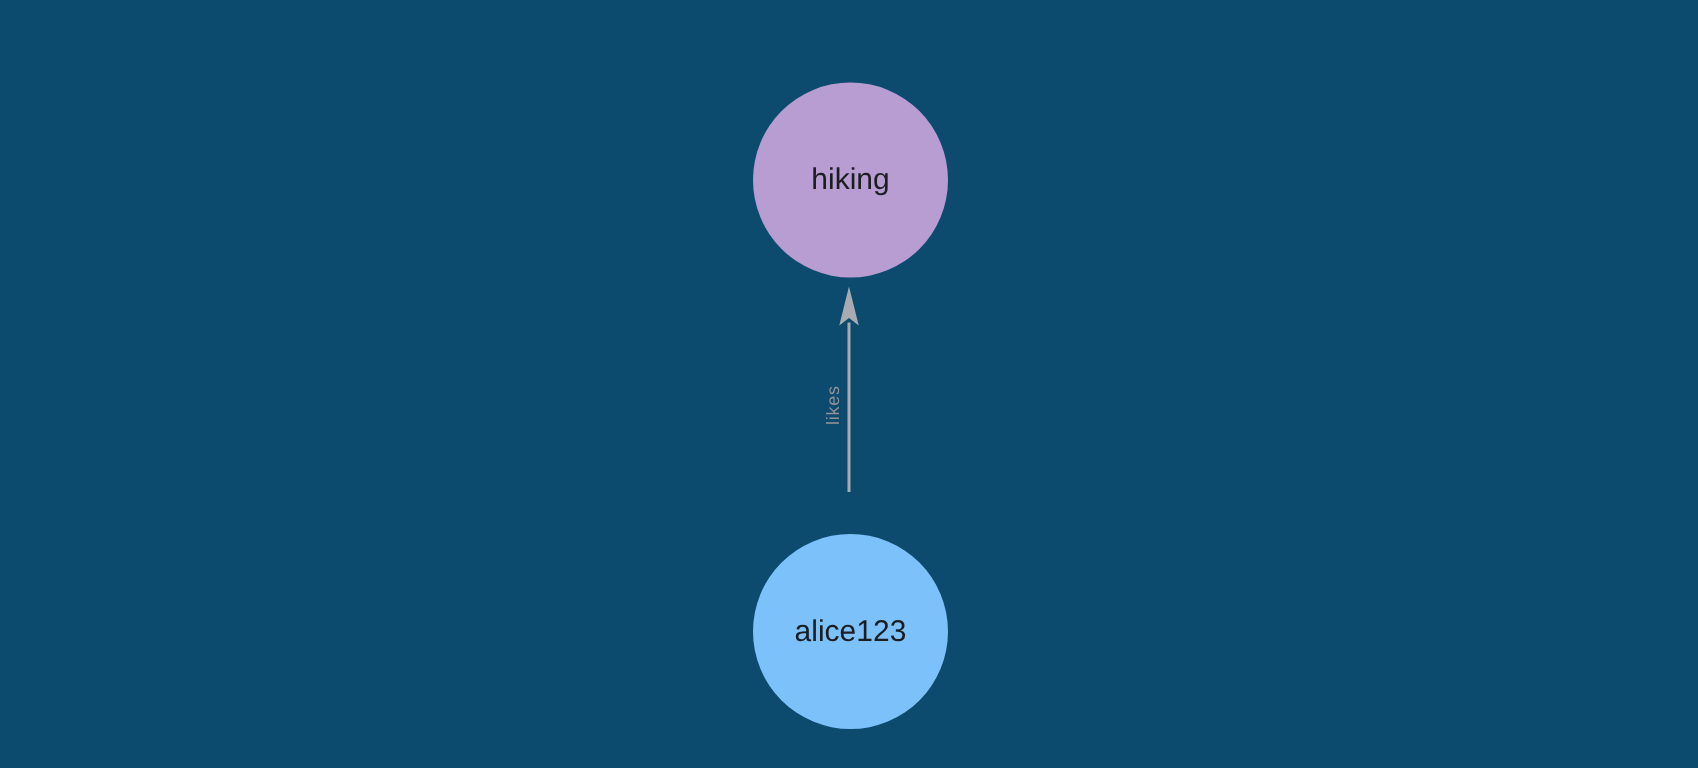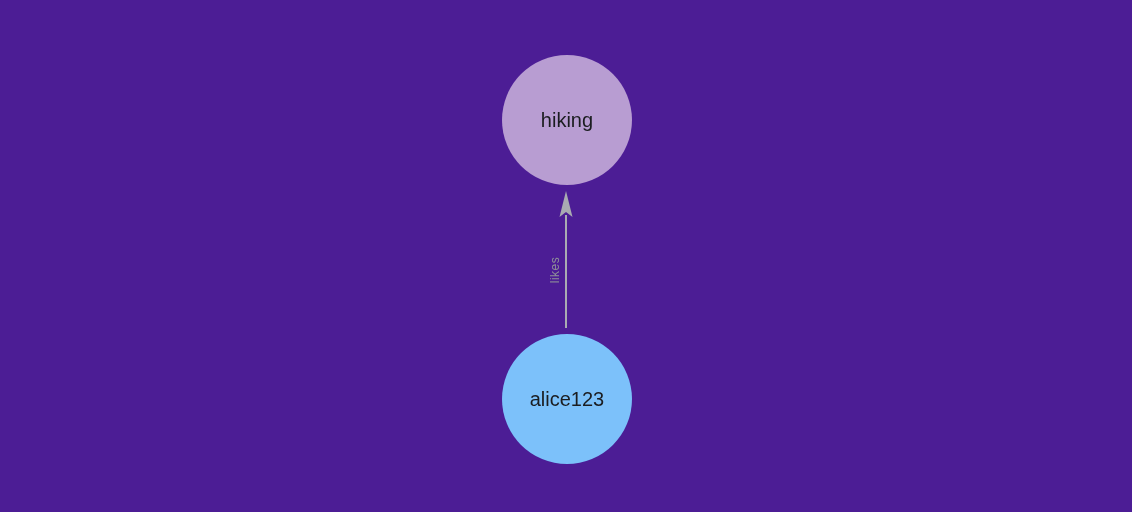--- a/index.html
+++ b/index.html
@@ -23,21 +23,21 @@
     justify-content: center;
     cursor: pointer;
     user-select: none;
   }
   .node-label {
     font-size: 20px;
     line-height: 1;
     white-space: nowrap;
   }
   .node-hiking  { left: 502px; top: 55px; }
-  .node-alice   { left: 502px; top: 334px; }
+  .node-alice   { left: 502px; top: 356px; }
   .edge-svg {
     position: absolute;
     left: 552px;
     top: 190px;
     width: 28px;
     height: 140px;
     cursor: pointer;
   }
   .edge-label {
     position: absolute;
@@ -50,21 +50,21 @@
     font-size: 12px;
     transform: rotate(-90deg);
     letter-spacing: 0.5px;
     white-space: nowrap;
     user-select: none;
   }
 </style>
 </head>
 <body>
 
-<div class="canvas" style="background-color: #4c1d95;">
+<div class="canvas" style="background-color: #0c4a6e;">
 
   <svg class="edge-svg" viewBox="0 0 28 140" xmlns="http://www.w3.org/2000/svg">
     <line x1="14" y1="138" x2="14" y2="25" stroke-width="2" stroke="#a9abb2"></line>
     <polygon points="14,1 20.5,27 14,22 7.5,27" fill="#a9abb2"></polygon>
   </svg>
 
   <div class="edge-label" style="color: rgb(143, 146, 152);">likes</div>
 
   <div class="node node-hiking" style="background-color: rgb(184, 157, 210);">
     <span class="node-label" style="color: rgb(27, 29, 32);">hiking</span>

